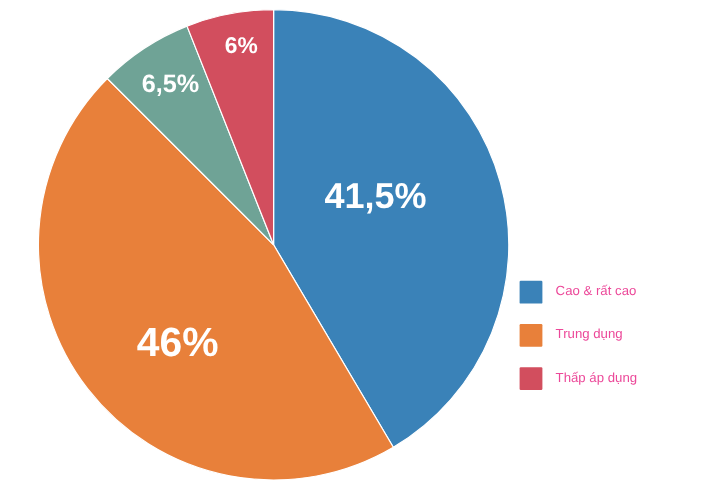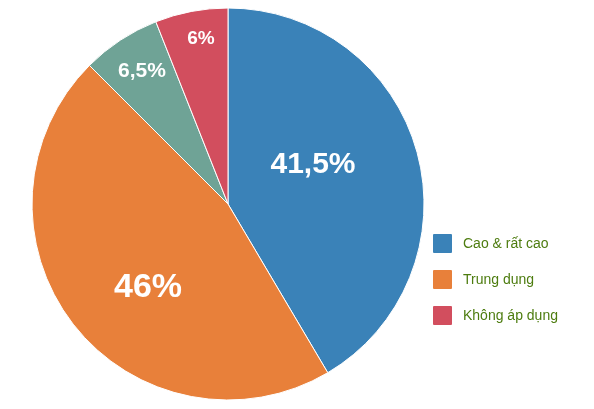--- a/index.html
+++ b/index.html
@@ -49,22 +49,22 @@
   }
   .legend-swatch {
     width: 19px;
     height: 19px;
     flex: 0 0 19px;
     border-radius: 1px;
   }
   .legend-label {
     margin-left: 11px;
     font-family: "Liberation Sans", sans-serif;
-    font-size: 14px;
-    color: #4d7c0f;
+    font-size: 11px;
+    color: #ec4899;
     white-space: nowrap;
     line-height: 1;
   }
 </style>
 </head>
 <body>
 
 <div id="chart-root">
 
   <svg id="pie-svg" viewBox="0 0 594 409">
@@ -86,17 +86,17 @@
       <div class="legend-row">
         <span class="legend-swatch" style="background: rgb(58, 130, 184);"></span>
         <span class="legend-label">Cao &amp; rất cao</span>
       </div>
       <div class="legend-row">
         <span class="legend-swatch" style="background: rgb(232, 128, 58);"></span>
         <span class="legend-label">Trung dụng</span>
       </div>
       <div class="legend-row">
         <span class="legend-swatch" style="background: rgb(210, 78, 94);"></span>
-        <span class="legend-label">Không áp dụng</span>
+        <span class="legend-label">Thấp áp dụng</span>
       </div>
     </div>
 
 </div>
 
 </body></html>

